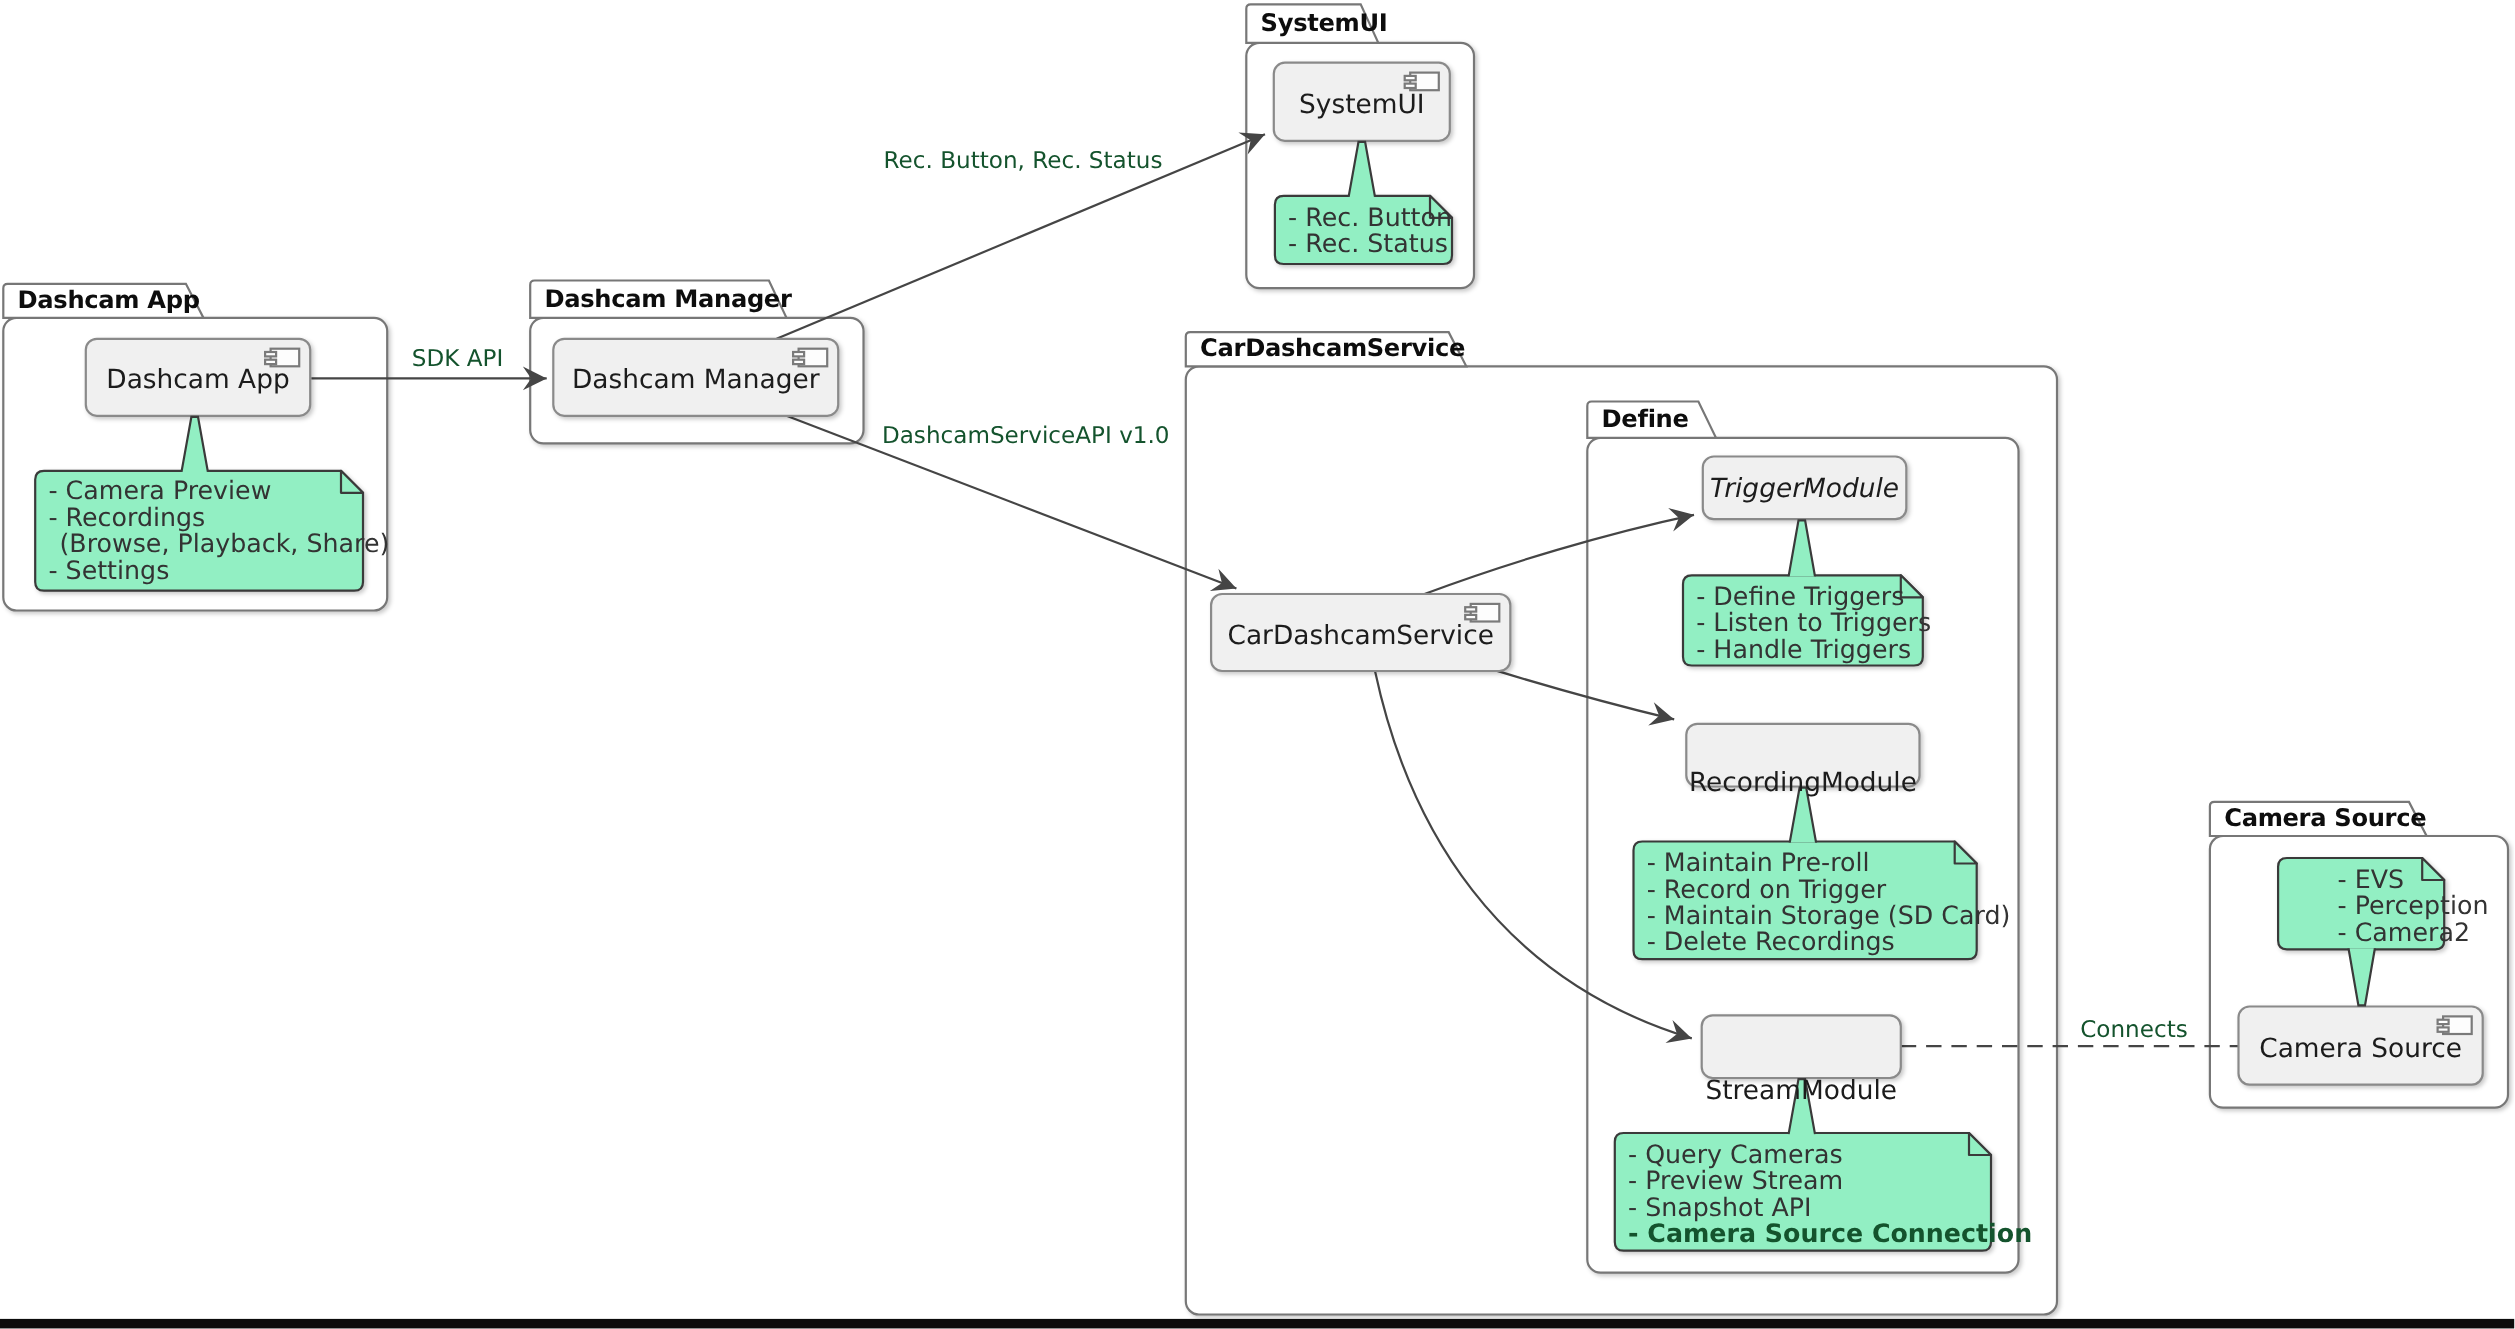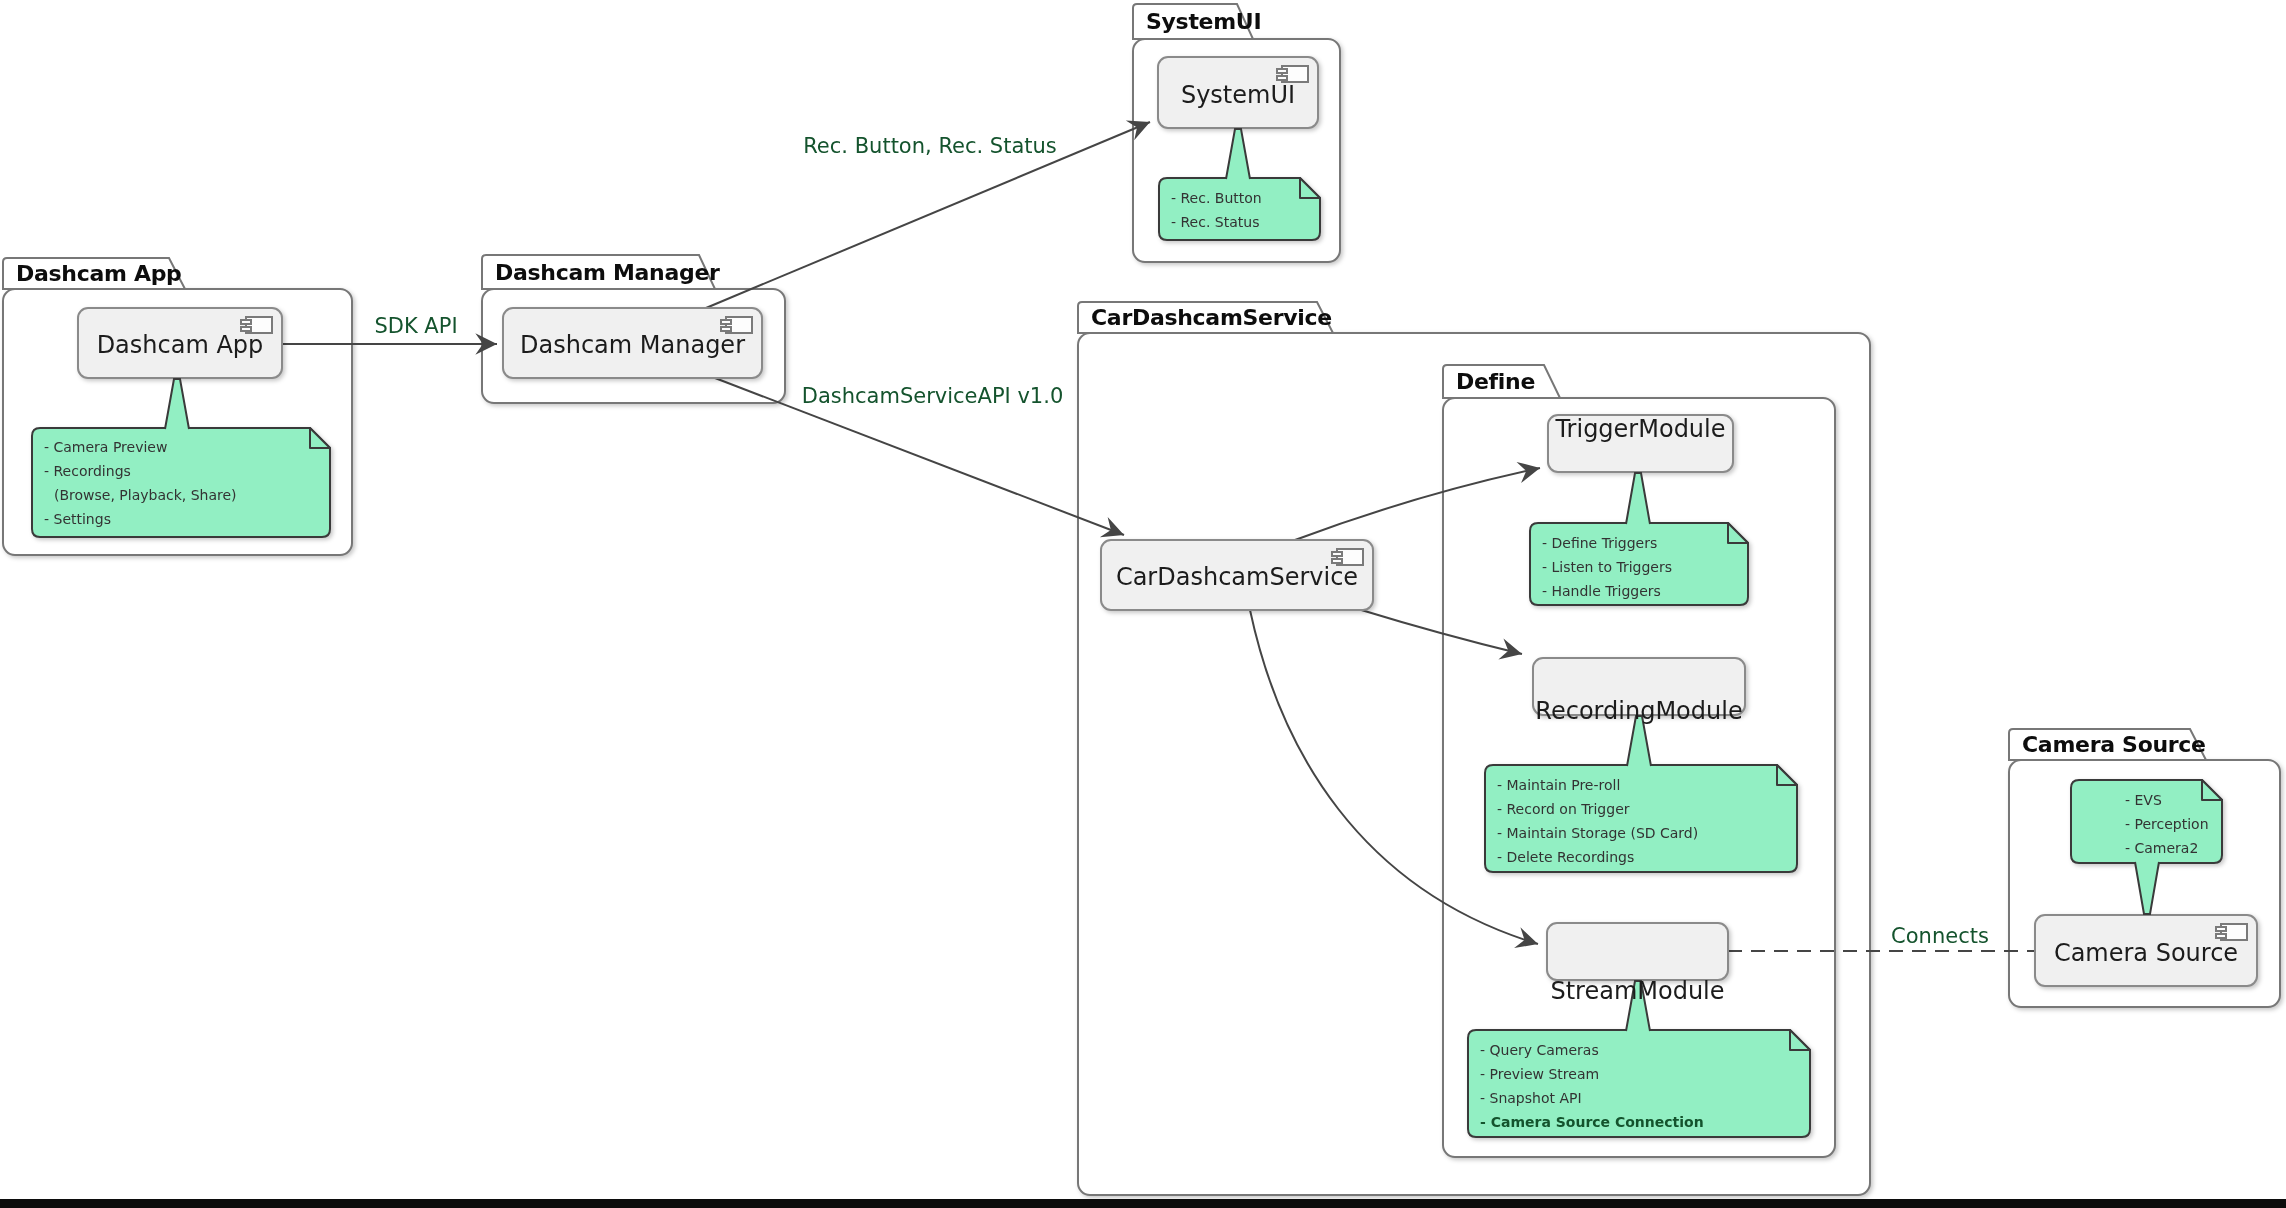--- a/index.html
+++ b/index.html
@@ -5,21 +5,21 @@
   html,body{margin:0;padding:0;background:#fff;}
   .stage{
     position:relative;width:2286px;height:1208px;background:#ffffff;overflow:hidden;
     font-family:"DejaVu Sans","Liberation Sans",sans-serif;
   }
   .layer{position:absolute;left:0;top:0;}
   .lbl{position:absolute;white-space:nowrap;color:#2b2b2b;}
   .tab-label{font-weight:bold;font-size:22px;color:#0d0d0d;letter-spacing:-0.3px;padding-left:13px;display:flex;align-items:center;}
   .comp-label{font-size:24px;color:#1c1c1c;display:flex;align-items:center;justify-content:center;text-align:center;}
   .edge-label{font-size:21px;color:#14532d;text-align:center;}
-  .note-text{font-size:14px;line-height:24px;color:#333333;padding:7px 12px 0 12px;}
+  .note-text{font-size:23px;line-height:24px;color:#333333;padding:7px 12px 0 12px;}
   .note-text .indent{padding-left:10px;}
   .note-text .bold{font-weight:bold;color:#14532d;}
   .shadow{filter:drop-shadow(2px 2px 2px rgba(0,0,0,0.22));}
   .pkg-body{fill:#ffffff;stroke:#777777;stroke-width:2;}
   .pkg-tab{fill:#ffffff;stroke:#777777;stroke-width:2;}
   .comp-box{fill:#f0f0f0;stroke:#8a8a8a;stroke-width:2;}
   .note-shape{fill:#92efc3;stroke:#3a3a3a;stroke-width:2;}
   .note-fold{fill:#92efc3;stroke:#3a3a3a;stroke-width:2;stroke-linejoin:round;}
   .tail{fill:#92efc3;stroke:#3a3a3a;stroke-width:2;}
   .edge{fill:none;stroke:#454545;stroke-width:2;}
@@ -168,21 +168,21 @@
   <div class="lbl tab-label" style="left:482px;top:255px;width:217px;height:34px;">Dashcam Manager</div>
   <div class="lbl tab-label" style="left:1133px;top:4px;width:104px;height:35px;">SystemUI</div>
   <div class="lbl tab-label" style="left:1078px;top:302px;width:239px;height:31px;">CarDashcamService</div>
   <div class="lbl tab-label" style="left:1443px;top:365px;width:101px;height:33px;">Define</div>
   <div class="lbl tab-label" style="left:2009px;top:729px;width:181px;height:31px;">Camera Source</div>
 
   <div class="lbl comp-label" style="left:78px;top:312px;width:204px;height:66px;">Dashcam App</div>
   <div class="lbl comp-label" style="left:503px;top:312px;width:259px;height:66px;">Dashcam Manager</div>
   <div class="lbl comp-label" style="left:1158px;top:61px;width:160px;height:67px;">SystemUI</div>
   <div class="lbl comp-label" style="left:1101px;top:544px;width:272px;height:66px;">CarDashcamService</div>
-  <div class="lbl comp-label" style="left:1548px;top:400px;width:185px;height:57px;">TriggerModule</div>
+  <div class="lbl comp-label" style="left:1548px;top:415px;width:185px;height:57px;font-style:italic;">TriggerModule</div>
   <div class="lbl comp-label" style="left:1533px;top:682px;width:212px;height:57px;">RecordingModule</div>
   <div class="lbl comp-label" style="left:1547px;top:923px;width:181px;height:64px;margin-top:36px;">StreamModule</div>
   <div class="lbl comp-label" style="left:2035px;top:919px;width:222px;height:67px;">Camera Source</div>
 
   <div class="lbl note-text" style="left:32px;top:428px;width:298px;">
     <div>- Camera Preview</div>
     <div>- Recordings</div>
     <div class="indent">(Browse, Playback, Share)</div>
     <div>- Settings</div>
   </div>

